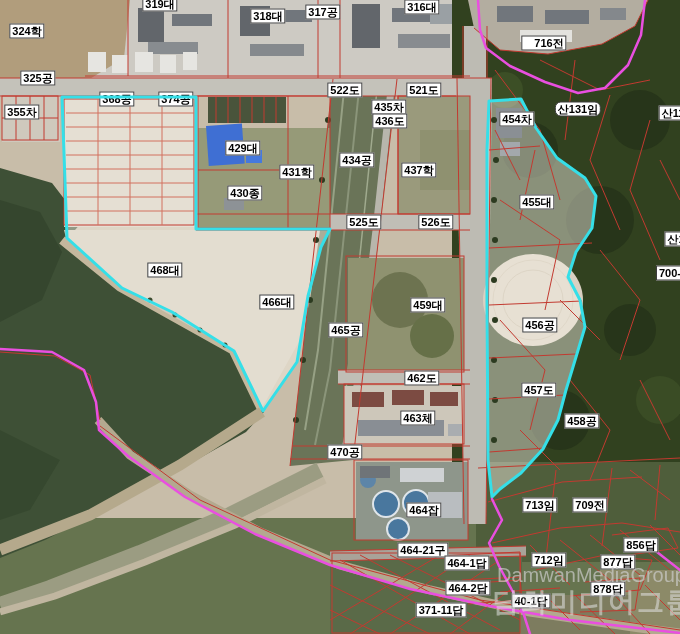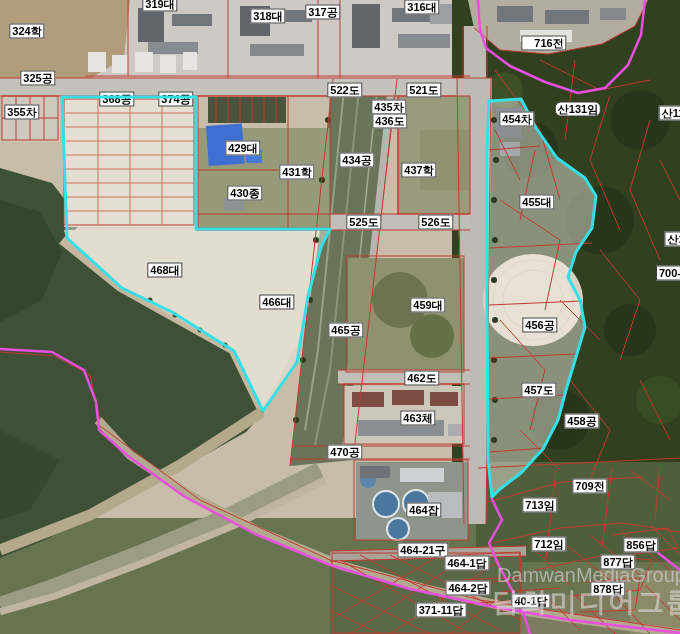--- a/index.html
+++ b/index.html
@@ -269,23 +269,23 @@
       <span class="parcel-label" style="left: 277px; top: 302px;">466대</span>
       <span class="parcel-label" style="left: 428px; top: 305px;">459대</span>
       <span class="parcel-label" style="left: 540px; top: 325px;">456공</span>
       <span class="parcel-label" style="left: 346px; top: 330px;">465공</span>
       <span class="parcel-label" style="left: 539px; top: 378px; margin-top: 12px;">457도</span>
       <span class="parcel-label" style="left: 422px; top: 378px;">462도</span>
       <span class="parcel-label" style="left: 418px; top: 418px;">463체</span>
       <span class="parcel-label" style="left: 534px; top: 421px; margin-left: 48px;">458공</span>
       <span class="parcel-label" style="left: 345px; top: 452px;">470공</span>
       <span class="parcel-label" style="left: 540px; top: 505px;">713임</span>
-      <span class="parcel-label" style="left: 590px; top: 486px;">709전</span>
+      <span class="parcel-label" style="left: 590px; top: 505px;">709전</span>
       <span class="parcel-label" style="left: 424px; top: 510px;">464잡</span>
-      <span class="parcel-label" style="left: 549px; top: 544px; text-align: right;">712임</span>
+      <span class="parcel-label" style="left: 549px; top: 560px; text-align: right;">712임</span>
       <span class="parcel-label" style="left: 641px; top: 545px;">856답</span>
       <span class="parcel-label" style="left: 423px; top: 550px;">464-21구</span>
       <span class="parcel-label" style="left: 590px; top: 562px; margin-left: 28px;">877답</span>
       <span class="parcel-label" style="left: 467px; top: 563px;">464-1답</span>
       <span class="parcel-label" style="left: 468px; top: 588px;">464-2답</span>
       <span class="parcel-label" style="left: 608px; top: 589px;">878답</span>
       <span class="parcel-label" style="left: 531px; top: 601px;">40-1답</span>
       <span class="parcel-label" style="left: 441px; top: 610px;">371-11답</span>
     </div>
 

